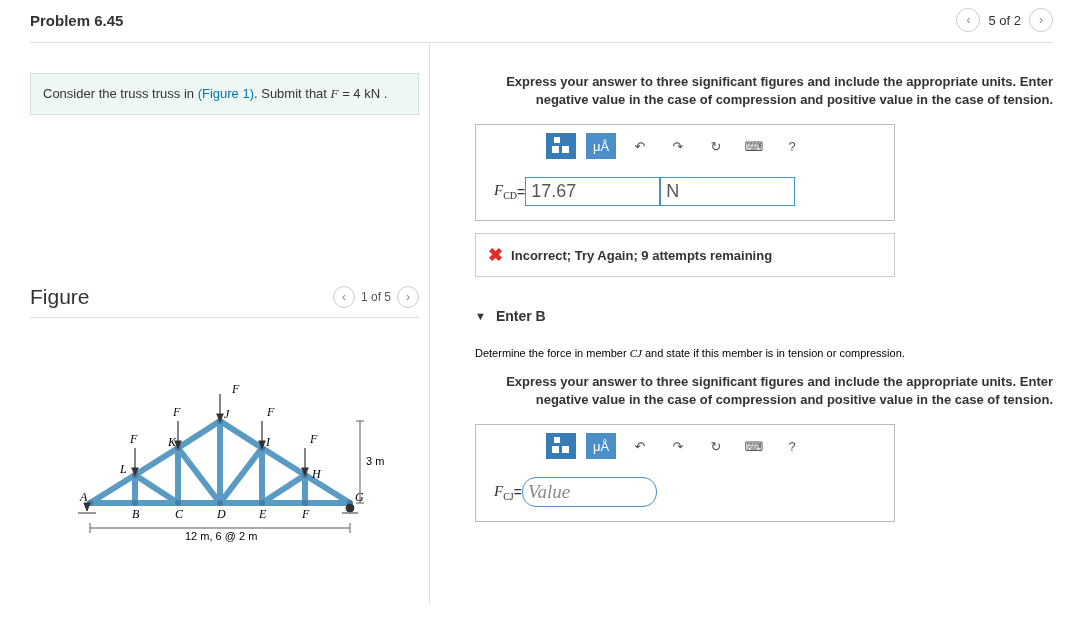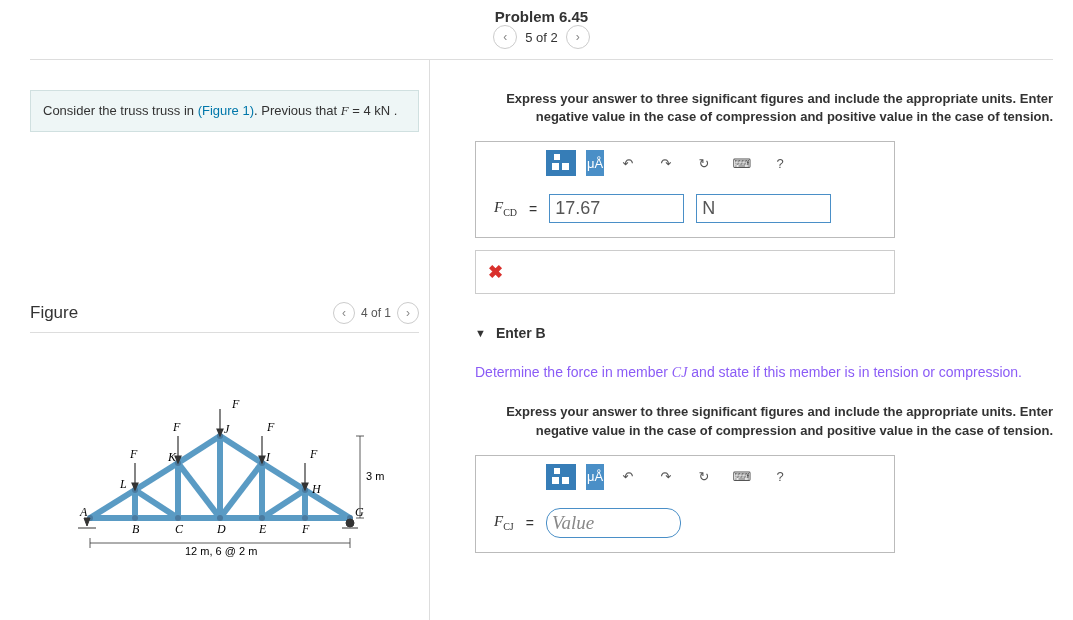--- a/index.html
+++ b/index.html
@@ -14,21 +14,20 @@
     width: 1073px;
     height: 620px;
     position: relative;
     padding: 8px 20px 0 30px;
   }
   .header {
     display: flex;
     justify-content: space-between;
     align-items: center;
     padding-bottom: 10px;
-    flex-direction: column;
   }
   .problem-title {
     font-weight: bold;
     font-size: 15px;
     color: #333;
   }
   .pager {
     display: flex;
     align-items: center;
     gap: 8px;
@@ -73,21 +72,21 @@
   .prompt-box .link { color: #0077aa; }
   .prompt-box i { font-style: italic; font-family: 'Times New Roman', serif; }
   .fig-header {
     display: flex;
     justify-content: space-between;
     align-items: center;
     margin-top: 170px;
     padding-bottom: 8px;
     border-bottom: 1px solid #ddd;
   }
-  .fig-title { font-size: 17px; color: #333; }
+  .fig-title { font-size: 21px; color: #333; }
   .fig-pager {
     display: flex;
     align-items: center;
     gap: 6px;
     font-size: 12px;
     color: #555;
   }
   .fig-pager .pager-btn { width: 22px; height: 22px; }
   .figure-img { margin-top: 55px; text-align: center; }
   .truss-svg { width: 330px; height: 170px; }
@@ -128,32 +127,32 @@
     width: 30px; height: 26px;
     background: #367db7;
     display: flex; align-items: center; justify-content: center;
     cursor: pointer;
   }
   .tb-templ-inner {
     width: 18px; height: 18px; position: relative;
   }
   .tb-templ-inner .sq { position:absolute; background:#fff; border:1px solid #fff; }
   .tb-mu {
-    width: 18px; height: 26px;
+    width: 30px; height: 26px;
     background: #4a8fc7;
     color: #fff;
     display: flex; align-items: center; justify-content: center;
     font-size: 13px;
     cursor: pointer;
   }
   .answer-row {
     display: flex;
     align-items: center;
     padding: 10px 12px 14px 18px;
-    gap: 12px;
+    gap: 0;
   }
   .var-label {
     font-family: 'Times New Roman', serif;
     font-style: italic;
     font-size: 15px;
   }
   .var-label sub { font-size: 10px; font-style: normal; }
   .eq { font-size: 14px; }
   .val-input, .unit-input {
     border: 1px solid #4a8fc7;
@@ -202,47 +201,47 @@
     align-items: center;
     gap: 10px;
     margin-top: 25px;
     padding: 6px 0;
     border-bottom: 1px solid #fff;
     cursor: pointer;
   }
   .part-header .caret { color: #333; font-size: 11px; }
   .part-title { font-weight: bold; font-size: 14px; }
   .part-body { padding-top: 14px; }
-  .prompt-line { font-size: 14px; color: #8b5cf6; margin-bottom: 20px; line-height:1.5; }
+  .prompt-line { font-size: 11px; color: #000000; margin-bottom: 11px; line-height:1.5; }
   .prompt-line i { font-family: 'Times New Roman', serif; font-style: italic; }
 </style>
 </head>
 <body>
 
 <div class="page">
   <div class="header">
     <div class="problem-title">Problem 6.45</div>
     <div class="pager">
       <div class="pager-btn">‹</div>
       <span>5 of 2</span>
       <div class="pager-btn">›</div>
     </div>
   </div>
   <hr class="hr">
   <div class="columns">
     <div class="left-col">
       <div class="prompt-box">
-        <span>Consider the truss truss in </span><span class="link">(Figure 1)</span><span>. Previous that </span><i>F</i><span> = 4  kN .</span>
+        <span>Consider the truss truss in </span><span class="link">(Figure 1)</span><span>. Submit that </span><i>F</i><span> = 4  kN .</span>
       </div>
 
       <div class="fig-header">
         <div class="fig-title">Figure</div>
         <div class="fig-pager">
           <div class="pager-btn">‹</div>
-          <span>4 of 1</span>
+          <span>1 of 5</span>
           <div class="pager-btn">›</div>
         </div>
       </div>
 
       <div class="figure-img">
         <svg class="truss-svg" viewBox="0 0 330 170">
 
           <g stroke="#5a9bc4" stroke-width="6" fill="none">
             <line x1="30" y1="130" x2="290" y2="130"></line>
 
@@ -358,20 +357,21 @@
           <span class="var-label">F<sub>CD</sub></span>
           <span class="eq">=</span>
           <input class="val-input" value="17.67" style="">
           <input class="unit-input" value="N" style="">
         </div>
       </div>
 
 
       <div class="feedback">
         <span class="x-icon">✖</span>
+        <span>Incorrect; Try Again; 9 attempts remaining</span>
       </div>
 
       <div class="part-header">
         <span class="caret">▼</span>
         <span class="part-title">Enter B</span>
       </div>
       <div class="part-body">
         <div class="prompt-line">
           <span>Determine the force in member </span><i>CJ</i><span> and state if this member is in tension or compression.</span>
         </div>

